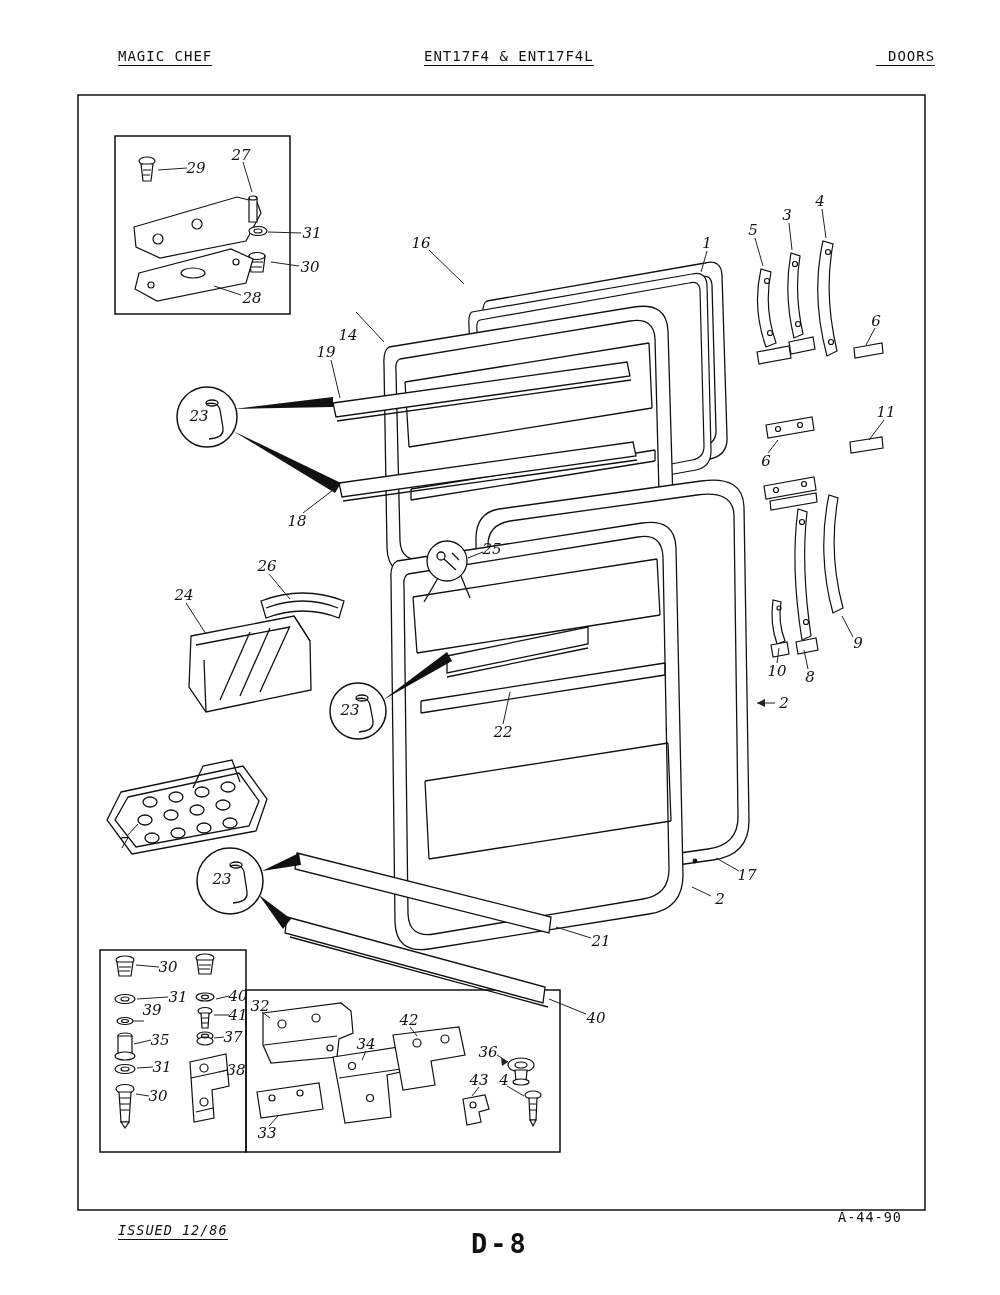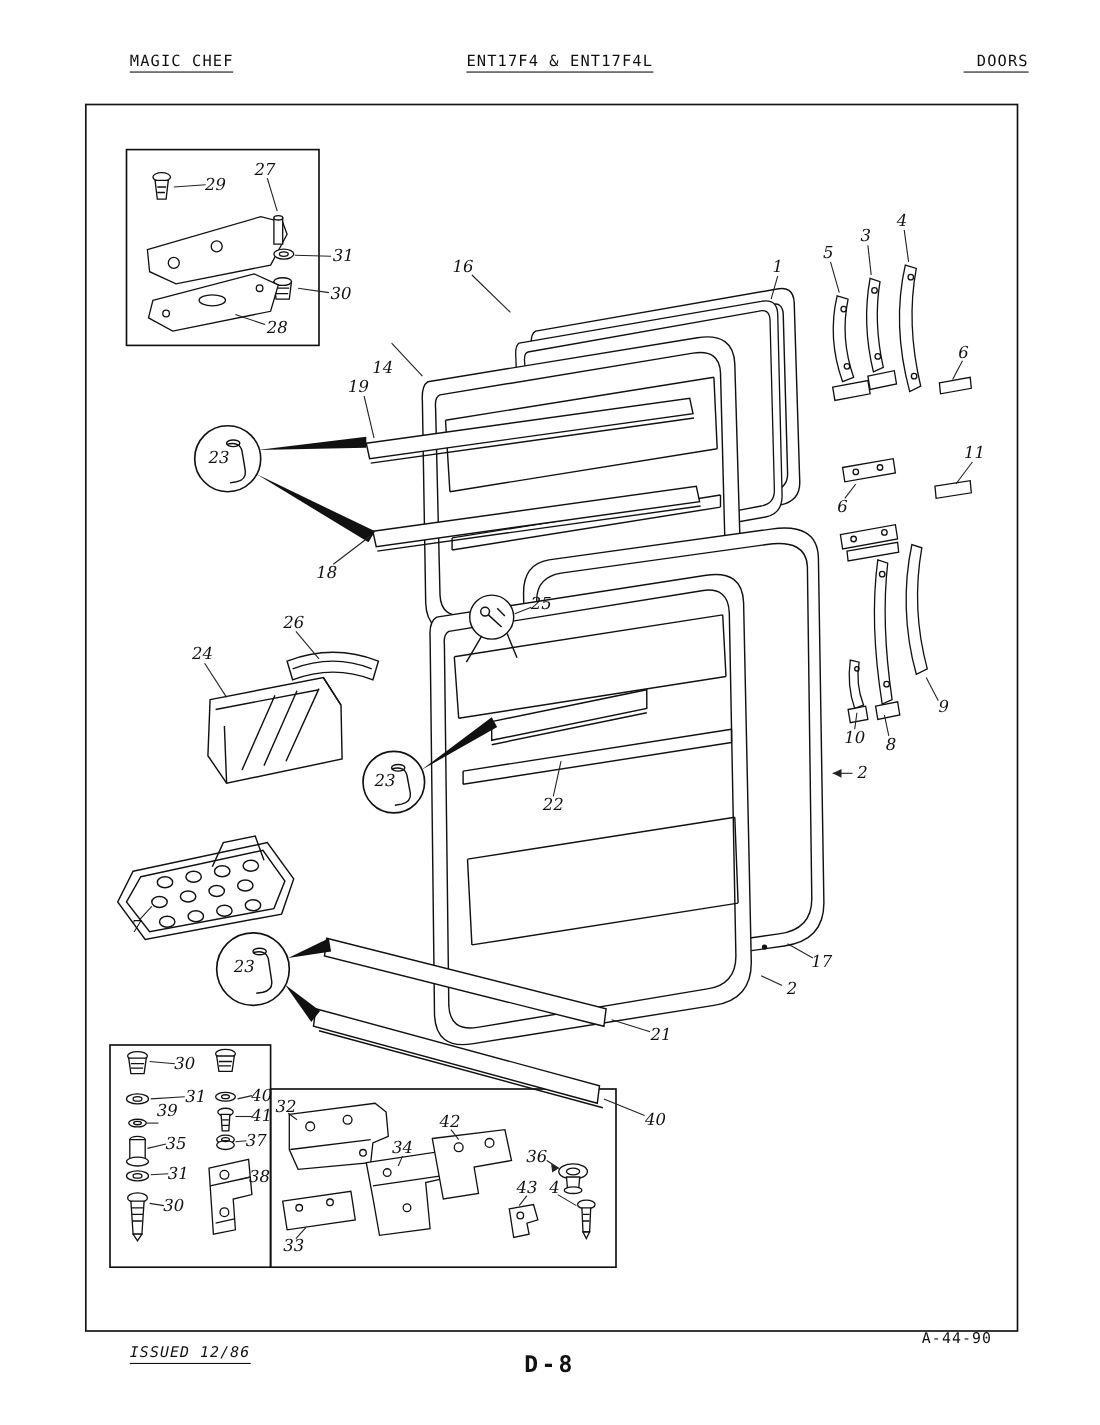--- a/index.html
+++ b/index.html
@@ -3,21 +3,21 @@
 <meta charset="utf-8">
 <style>
   html,body{margin:0;padding:0;background:#ffffff;}
   .page{position:relative;width:1000px;height:1295px;background:#ffffff;color:#111;
         font-family:"DejaVu Sans Mono",monospace;overflow:hidden;}
   .hdr-text{position:absolute;top:48px;font-size:14px;letter-spacing:1px;
             border-bottom:1.5px solid #111;padding-bottom:1px;white-space:pre;}
   .ftr-text{position:absolute;font-size:13.5px;letter-spacing:1px;white-space:pre;}
   .underline{border-bottom:1.5px solid #111;padding-bottom:1px;}
   .page-num{position:absolute;left:0;right:0;top:1228px;text-align:center;
-            font-size:21px;font-weight:bold;letter-spacing:3px;}
+            font-size:27px;font-weight:bold;letter-spacing:3px;}
   svg{position:absolute;left:0;top:0;}
   .callout-layer{position:absolute;left:0;top:0;width:1000px;height:1295px;pointer-events:none;}
   .callout{position:absolute;transform:translate(-50%,-50%);
            font-family:"DejaVu Serif",serif;font-style:italic;
            font-size:15px;color:#111;line-height:1;}
 </style>
 </head>
 <body>
 
 <div class="page">

